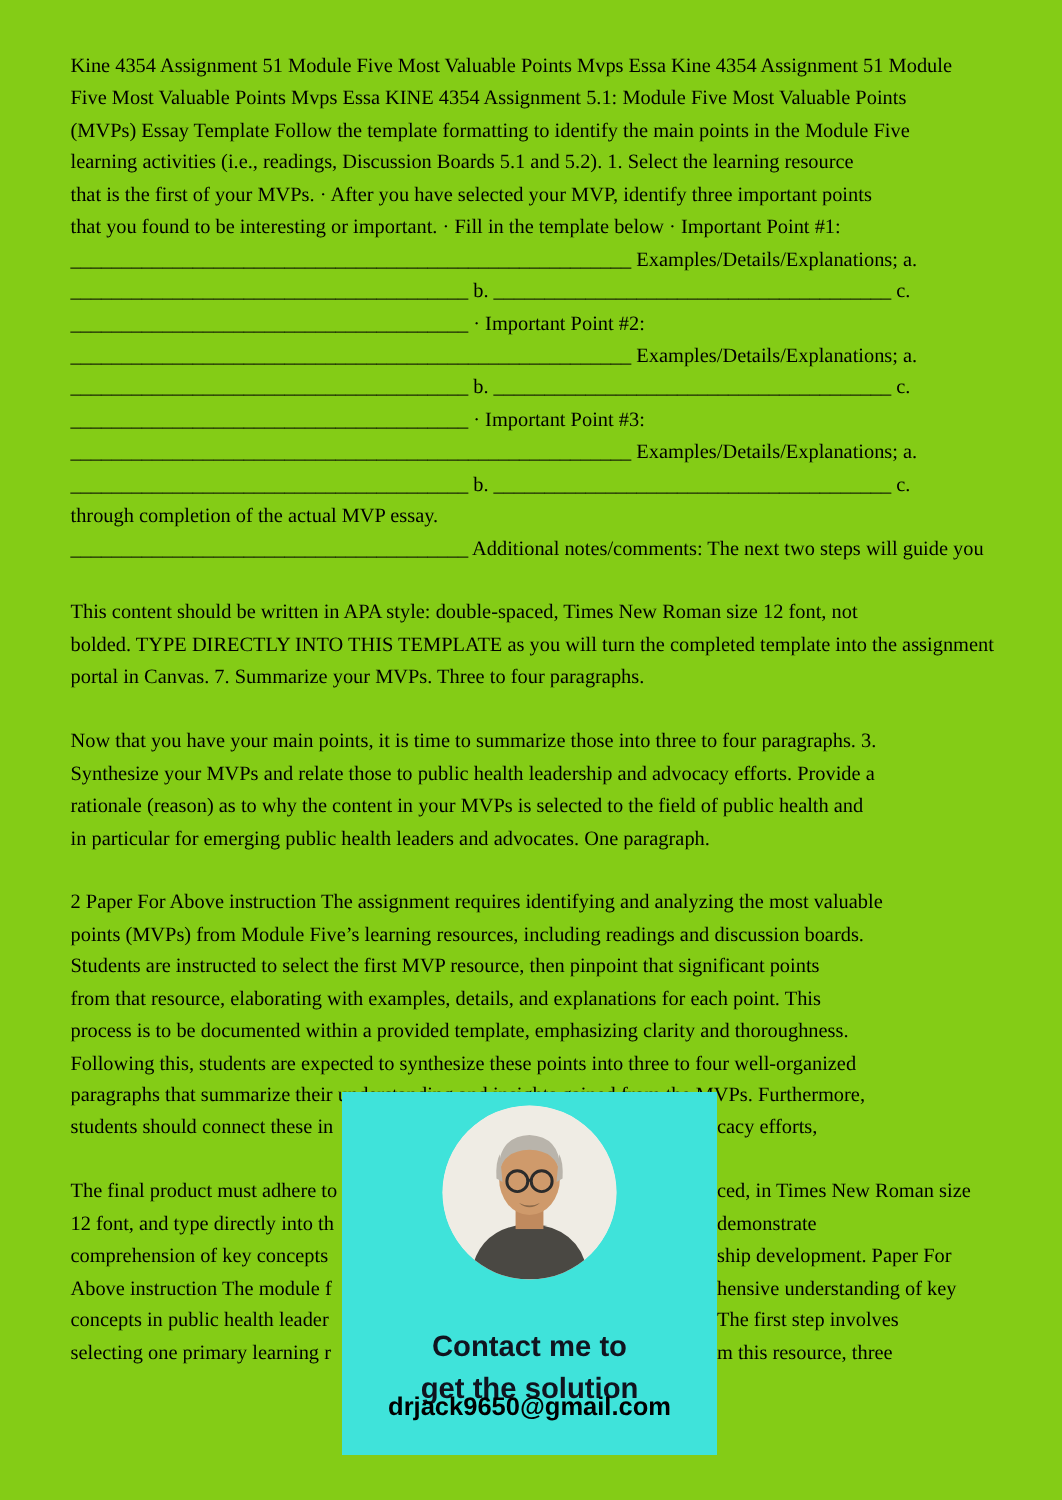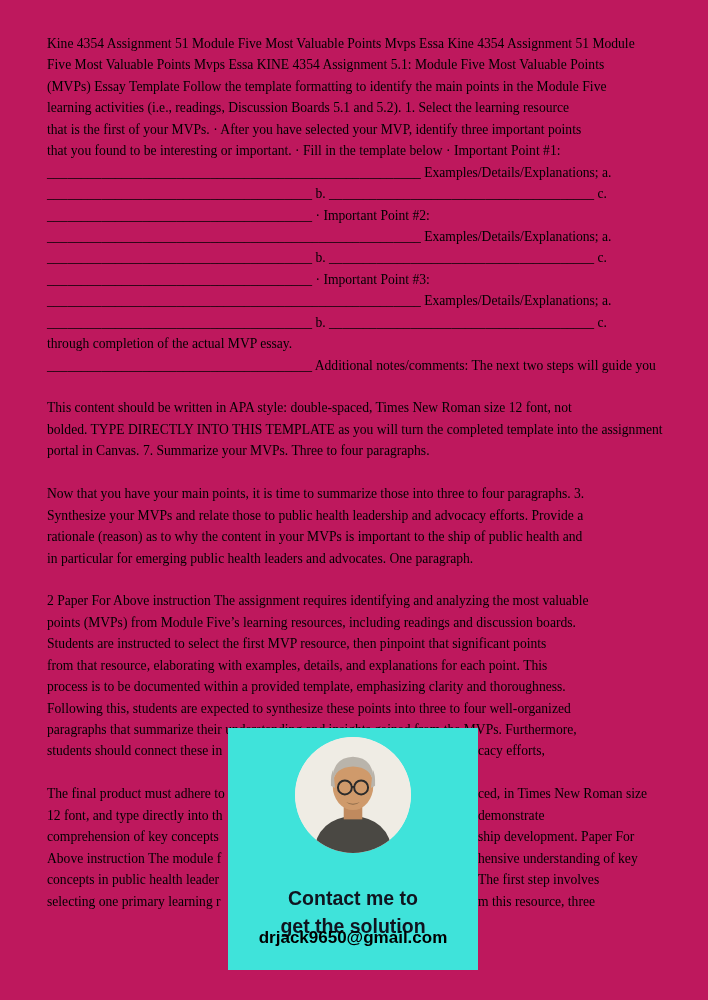--- a/index.html
+++ b/index.html
@@ -4,21 +4,21 @@
 <style>
   * { margin: 0; padding: 0; box-sizing: border-box; }
   html, body { background: #ffffff; }
   body {
     width: 708px; height: 1000px;
     font-family: "Liberation Serif", "DejaVu Serif", serif;
     position: relative; overflow: hidden;
   }
   .page {
     position: absolute; inset: 0;
-    background: #be185d;
+    background: #84cc16;
   }
   .text-block {
     position: absolute;
     left: 47px; top: 33px;
     width: 658px;
     font-size: 13.6px;
     line-height: 21.45px;
     color: #000000;
   }
   .line {
@@ -94,21 +94,21 @@
       <div class="line">_______________________________________ b. _______________________________________ c.</div>
       <div class="line">through completion of the actual MVP essay.</div>
       <div class="line">_______________________________________ Additional notes/comments: The next two steps will guide you</div>
       <div class="line"></div>
       <div class="line">This content should be written in APA style: double-spaced, Times New Roman size 12 font, not</div>
       <div class="line">bolded. TYPE DIRECTLY INTO THIS TEMPLATE as you will turn the completed template into the assignment</div>
       <div class="line">portal in Canvas. 7. Summarize your MVPs. Three to four paragraphs.</div>
       <div class="line"></div>
       <div class="line">Now that you have your main points, it is time to summarize those into three to four paragraphs. 3.</div>
       <div class="line">Synthesize your MVPs and relate those to public health leadership and advocacy efforts. Provide a</div>
-      <div class="line">rationale (reason) as to why the content in your MVPs is important to the ship of public health and</div>
+      <div class="line">rationale (reason) as to why the content in your MVPs is selected to the field of public health and</div>
       <div class="line">in particular for emerging public health leaders and advocates. One paragraph.</div>
       <div class="line"></div>
       <div class="line">2 Paper For Above instruction The assignment requires identifying and analyzing the most valuable</div>
       <div class="line">points (MVPs) from Module Five’s learning resources, including readings and discussion boards.</div>
       <div class="line">Students are instructed to select the first MVP resource, then pinpoint that significant points</div>
       <div class="line">from that resource, elaborating with examples, details, and explanations for each point. This</div>
       <div class="line">process is to be documented within a provided template, emphasizing clarity and thoroughness.</div>
       <div class="line">Following this, students are expected to synthesize these points into three to four well-organized</div>
       <div class="line">paragraphs that summarize their understanding and insights gained from the MVPs. Furthermore,</div>
       <div class="line"><span>students should connect these in</span><span class="right-frag">cacy efforts,</span></div>

